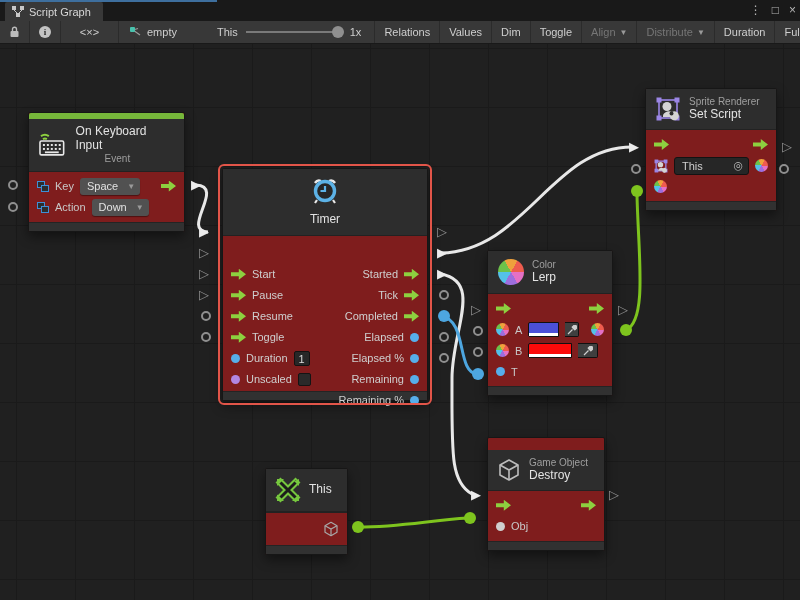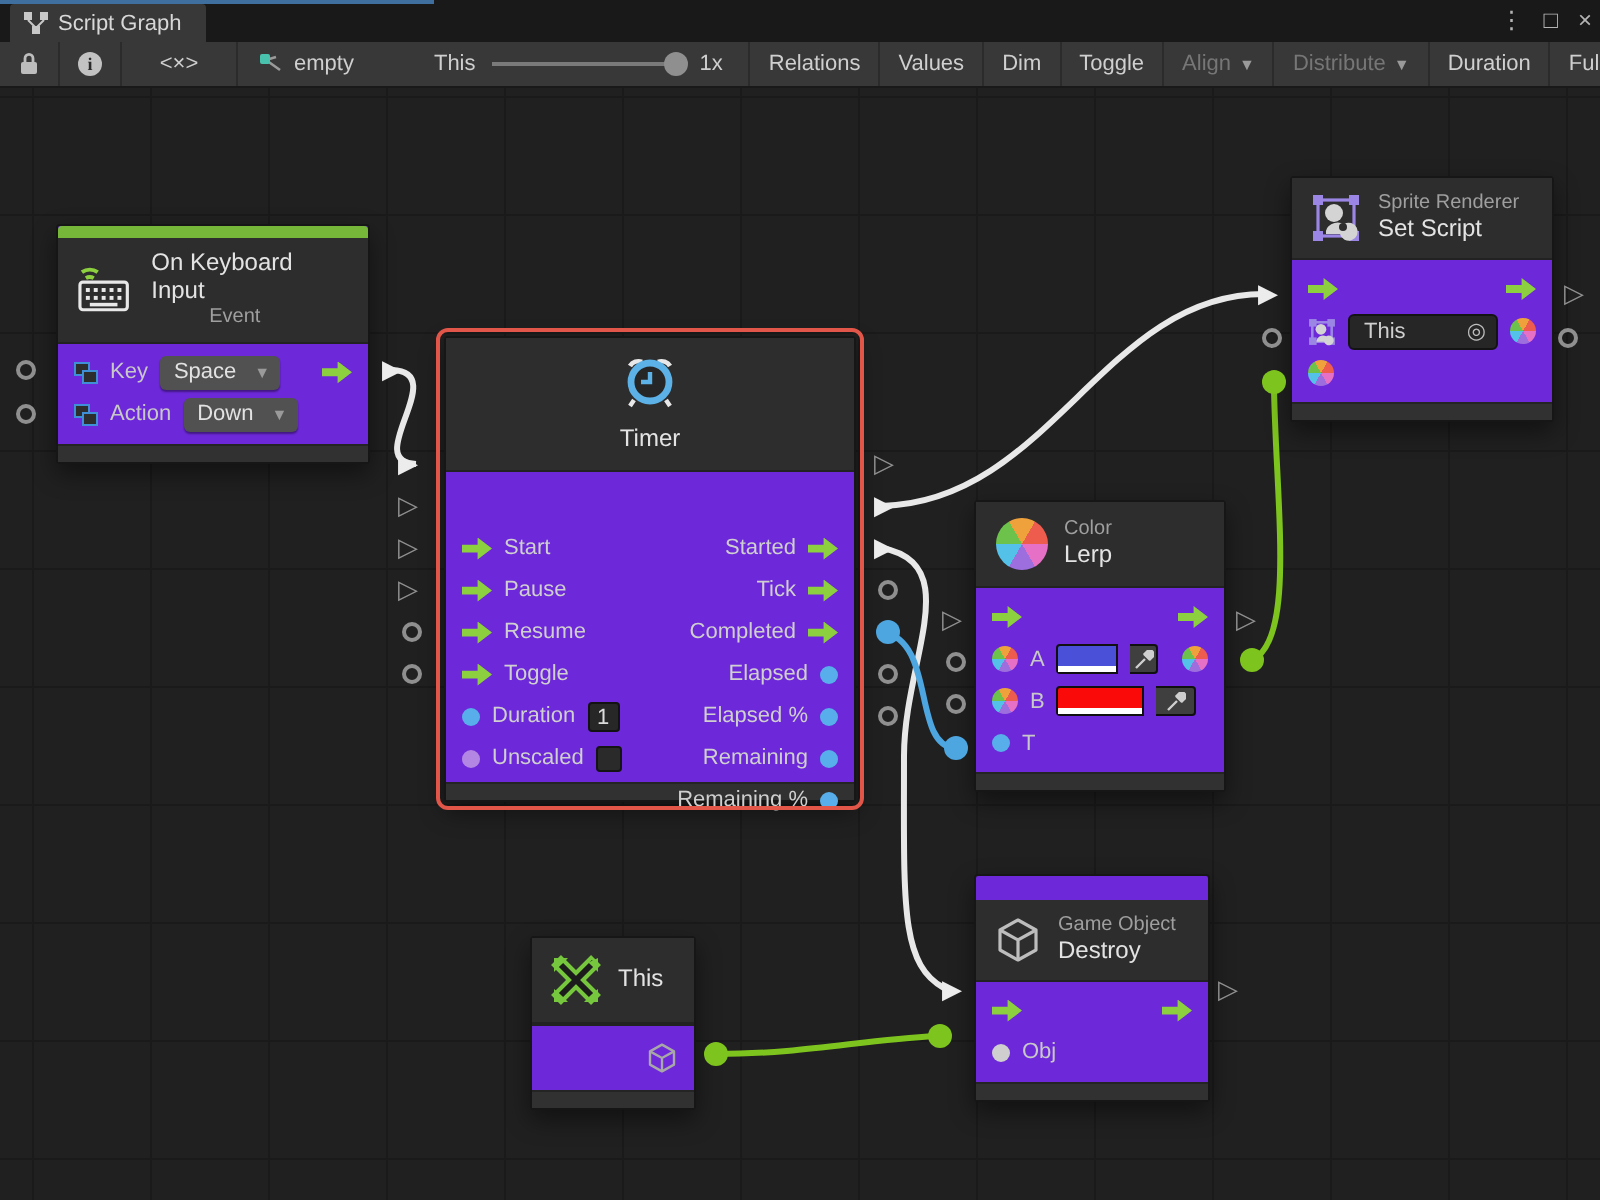--- a/index.html
+++ b/index.html
@@ -30,21 +30,21 @@
   .graphstate { display:flex; align-items:center; gap:5px; padding:0 10px; }
 
   
   .graph { position:absolute; left:0; top:44px; width:800px; height:556px; background:#202020;
     background-image:linear-gradient(#1a1a1a 1px, transparent 1px), linear-gradient(90deg,#1a1a1a 1px, transparent 1px);
     background-size:59px 59px; background-position:16px 4px; }
 
   svg.wires { position:absolute; left:0; top:0; width:800px; height:600px; pointer-events:none; }
 
   
-  .node { position:absolute; background:#6d28d9; border:1px solid #161616; border-radius:2px;
+  .node { position:absolute; background:#7f1d1d; border:1px solid #161616; border-radius:2px;
     box-shadow:0 5px 12px rgba(0,0,0,.45); color:#cfcfcf; }
   .node.selected { outline:2px solid #e25549; outline-offset:2px; }
   .nhead { background:#2d2d2d; border-bottom:1px solid #222; display:flex; align-items:center; gap:8px; padding:6px 9px; }
   .ntitle { font-size:12px; color:#e3e3e3; line-height:1.15; }
   .nsur { font-size:10px; color:#9f9f9f; line-height:1.2; }
   .nsub { font-size:10px; color:#9f9f9f; line-height:1.2;margin-left:29px; }
   .nfoot { height:9px; background:#313131; border-top:1px solid #242424; }
   .nbody { padding:4px 0; }
   .row { height:21px; display:flex; align-items:center; gap:6px; padding:0 8px; font-size:11px; color:#c8c8c8; }
   .row .grow { flex:1; }

